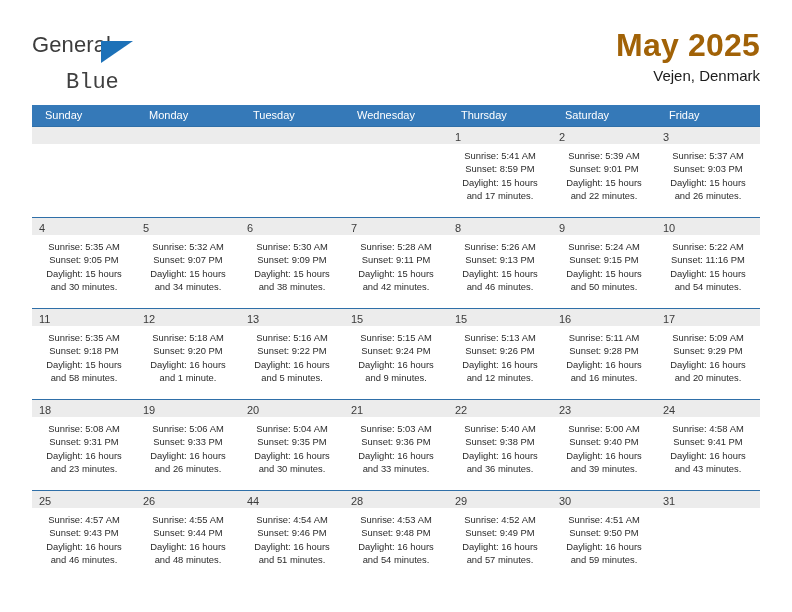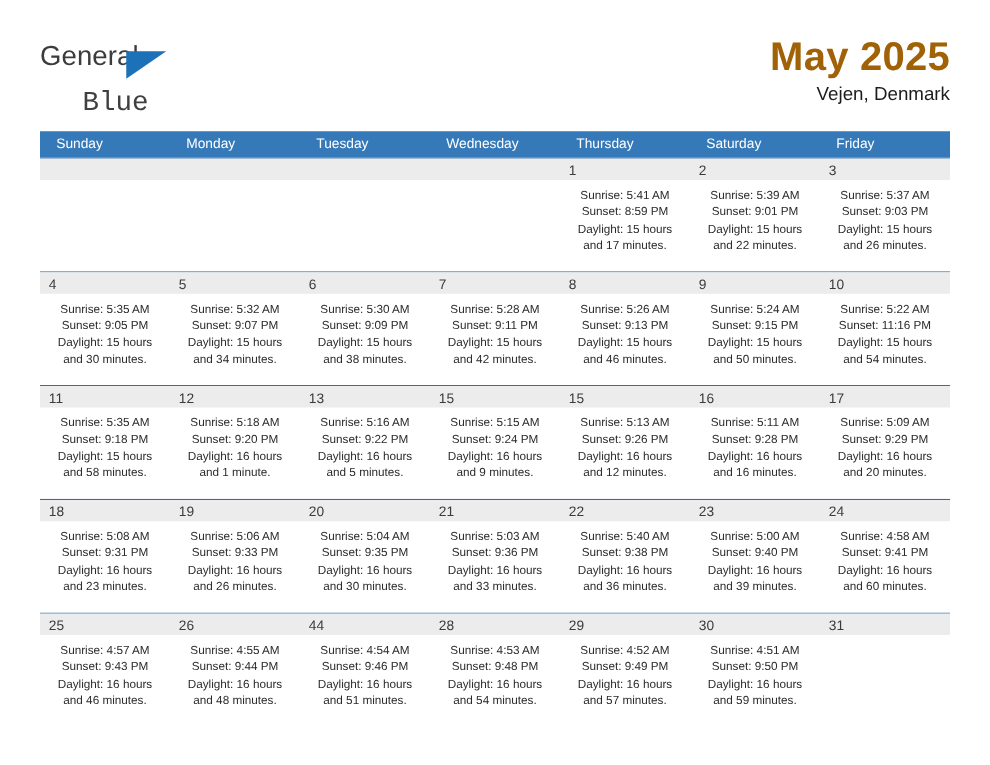--- a/index.html
+++ b/index.html
@@ -428,21 +428,21 @@
           <div>Daylight: 16 hours</div>
           <div>and 39 minutes.</div>
         </div>
       </div>
       <div class="cell">
         <div class="daynum-band"><span class="daynum">24</span></div>
         <div class="lines">
           <div>Sunrise: 4:58 AM</div>
           <div>Sunset: 9:41 PM</div>
           <div>Daylight: 16 hours</div>
-          <div>and 60 minutes.</div>
+          <div>and 43 minutes.</div>
         </div>
       </div>
     </div>
 
     <div class="week">
       <div class="cell">
         <div class="daynum-band"><span class="daynum">25</span></div>
         <div class="lines">
           <div>Sunrise: 4:57 AM</div>
           <div>Sunset: 9:43 PM</div>

